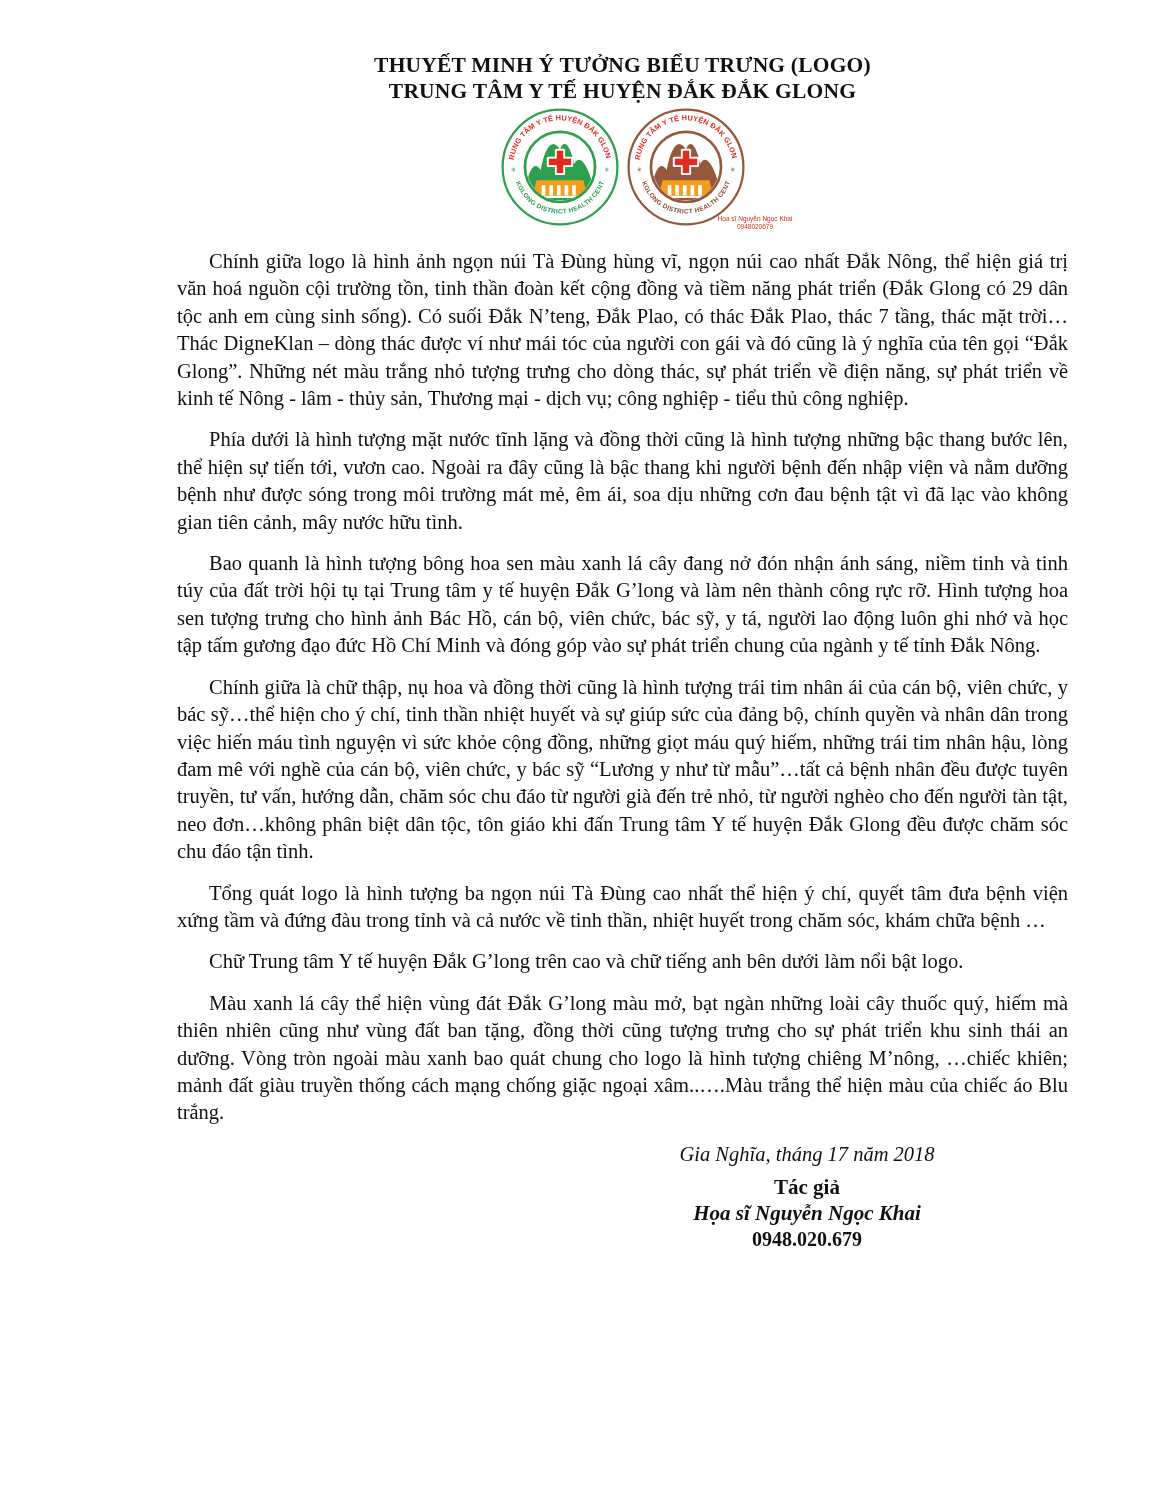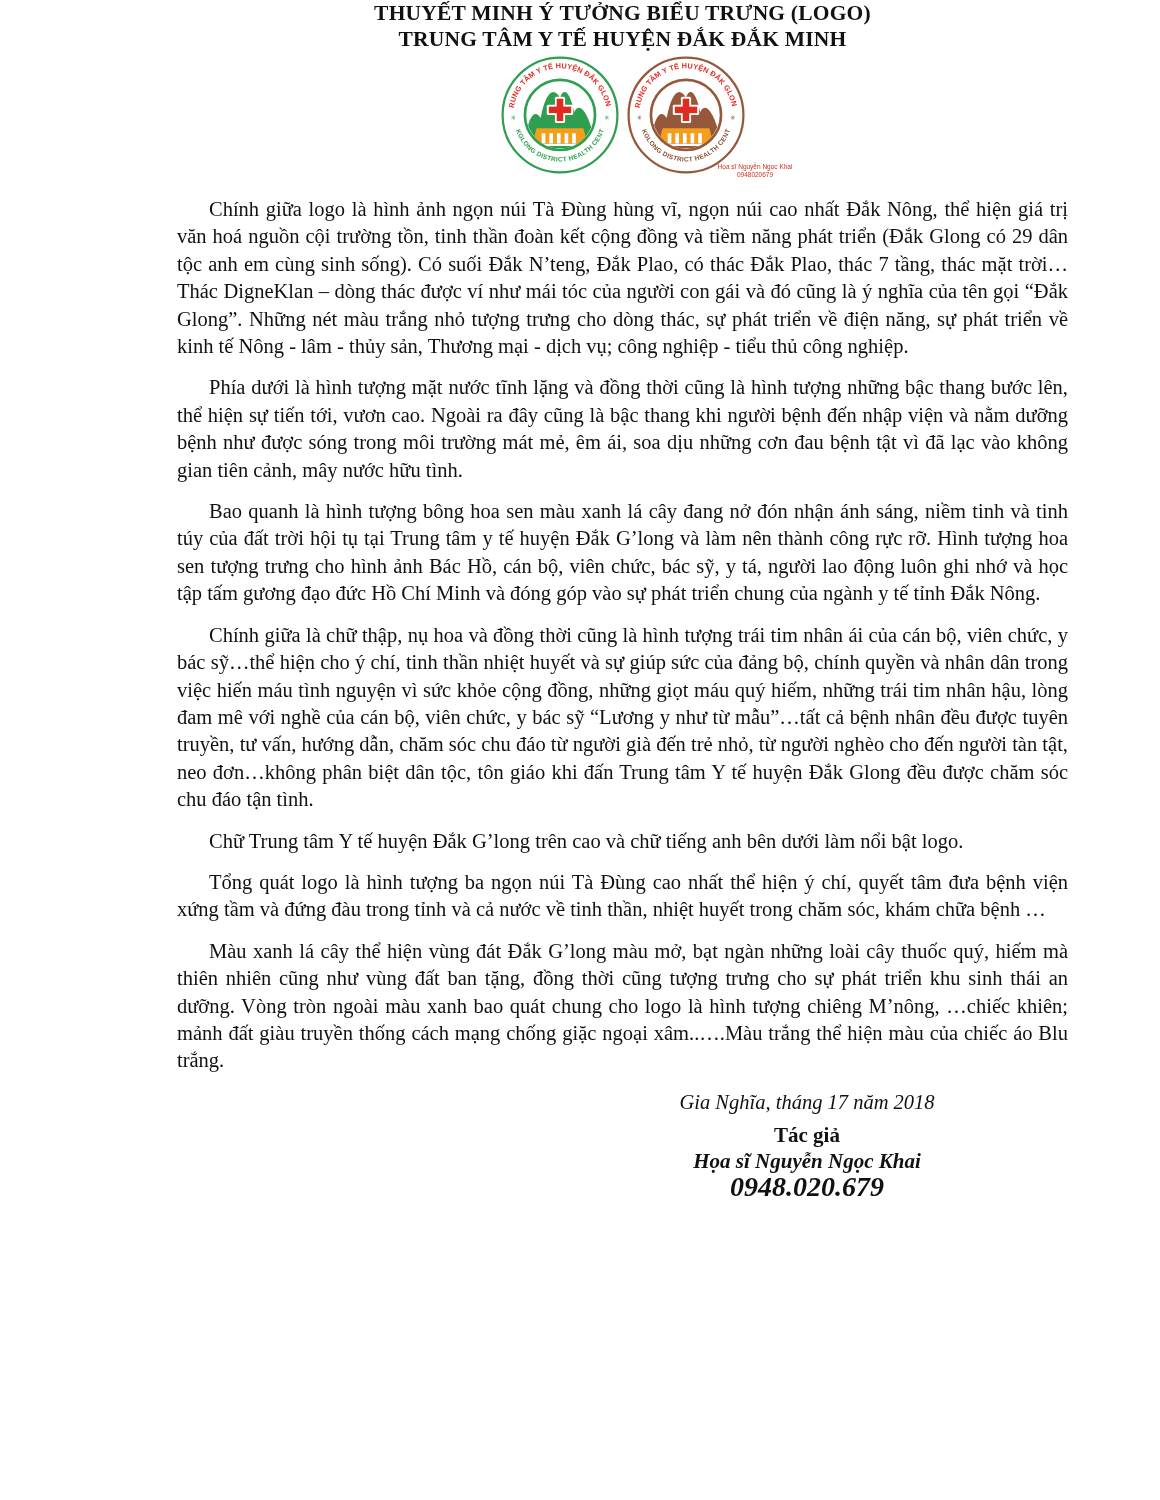--- a/index.html
+++ b/index.html
@@ -11,20 +11,21 @@
     width: 1160px;
     height: 1500px;
     overflow: hidden;
     font-family: "Liberation Serif", "DejaVu Serif", serif;
     color: #111111;
     position: relative;
   }
   .page {
     width: 919px;
     margin-left: 163px;
+    padding-top: 52px;
   }
   .title {
     text-align: center;
     font-weight: bold;
     font-size: 21.5px;
     line-height: 26px;
     letter-spacing: 0.2px;
   }
   .logo-caption {
     text-align: center;
@@ -81,30 +82,30 @@
   .closing {
     width: 340px;
     margin-left: auto;
     margin-right: 105px;
     margin-top: 10px;
     text-align: center;
   }
   .closing .place-date { font-style: italic; font-size: 20.5px; line-height: 26px; }
   .closing .author-label { font-weight: bold; font-size: 21px; line-height: 26px; margin-top: 7px; }
   .closing .author-name { font-weight: bold; font-style: italic; font-size: 21px; line-height: 26px; }
-  .closing .author-phone { font-weight: bold; font-style: italic; font-size: 28px; line-height: 26px; }
+  .closing .author-phone { font-weight: bold; font-size: 20px; line-height: 26px; }
 </style>
 </head>
 <body>
 
 <div class="page">
 
   <div class="title">
     <div>THUYẾT MINH Ý TƯỞNG BIỂU TRƯNG (LOGO)</div>
-    <div>TRUNG TÂM Y TẾ HUYỆN ĐẮK ĐẮK MINH</div>
+    <div>TRUNG TÂM Y TẾ HUYỆN ĐẮK ĐẮK GLONG</div>
   </div>
 
 
   <div class="logos-row">
 
     <svg class="logo-svg logo-green" viewBox="0 0 120 124">
       <defs>
         <path id="lg1-top" d="M 14.7,52 A 46,46 0 0 1 105.3,52" fill="none"></path>
         <path id="lg1-bot" d="M 16.8,75.7 A 46,46 0 0 0 103.2,75.7" fill="none"></path>
         <clipPath id="lg1-clip">
@@ -195,22 +196,22 @@
       <div>Họa sĩ Nguyễn Ngọc Khai</div>
       <div>0948020679</div>
     </div>
   </div>
 
   <div class="body-text">
     <p>Chính giữa logo là hình ảnh ngọn núi Tà Đùng hùng vĩ, ngọn núi cao nhất Đắk Nông, thể hiện giá trị văn hoá nguồn cội trường tồn, tinh thần đoàn kết cộng đồng và tiềm năng phát triển (Đắk Glong có 29 dân tộc anh em cùng sinh sống). Có suối Đắk N’teng, Đắk Plao, có thác Đắk Plao, thác 7 tầng, thác mặt trời… Thác DigneKlan – dòng thác được ví như mái tóc của người con gái và đó cũng là ý nghĩa của tên gọi “Đắk Glong”. Những nét màu trắng nhỏ tượng trưng cho dòng thác, sự phát triển về điện năng, sự phát triển về kinh tế Nông - lâm - thủy sản, Thương mại - dịch vụ; công nghiệp - tiểu thủ công nghiệp.</p>
     <p>Phía dưới là hình tượng mặt nước tĩnh lặng và đồng thời cũng là hình tượng những bậc thang bước lên, thể hiện sự tiến tới, vươn cao. Ngoài ra đây cũng là bậc thang khi người bệnh đến nhập viện và nằm dưỡng bệnh như được sóng trong môi trường mát mẻ, êm ái, soa dịu những cơn đau bệnh tật vì đã lạc vào không gian tiên cảnh, mây nước hữu tình.</p>
     <p>Bao quanh là hình tượng bông hoa sen màu xanh lá cây đang nở đón nhận ánh sáng, niềm tinh và tinh túy của đất trời hội tụ tại Trung tâm y tế huyện Đắk G’long và làm nên thành công rực rỡ. Hình tượng hoa sen tượng trưng cho hình ảnh Bác Hồ, cán bộ, viên chức, bác sỹ, y tá, người lao động luôn ghi nhớ và học tập tấm gương đạo đức Hồ Chí Minh và đóng góp vào sự phát triển chung của ngành y tế tỉnh Đắk Nông.</p>
     <p>Chính giữa là chữ thập, nụ hoa và đồng thời cũng là hình tượng trái tim nhân ái của cán bộ, viên chức, y bác sỹ…thể hiện cho ý chí, tinh thần nhiệt huyết và sự giúp sức của đảng bộ, chính quyền và nhân dân trong việc hiến máu tình nguyện vì sức khỏe cộng đồng, những giọt máu quý hiếm, những trái tim nhân hậu, lòng đam mê với nghề của cán bộ, viên chức, y bác sỹ “Lương y như từ mẫu”…tất cả bệnh nhân đều được tuyên truyền, tư vấn, hướng dẫn, chăm sóc chu đáo từ người già đến trẻ nhỏ, từ người nghèo cho đến người tàn tật, neo đơn…không phân biệt dân tộc, tôn giáo khi đấn Trung tâm Y tế huyện Đắk Glong đều được chăm sóc chu đáo tận tình.</p>
+    <p>Tổng quát logo là hình tượng ba ngọn núi Tà Đùng cao nhất thể hiện ý chí, quyết tâm đưa bệnh viện xứng tầm và đứng đàu trong tỉnh và cả nước về tinh thần, nhiệt huyết trong chăm sóc, khám chữa bệnh …</p>
     <p>Chữ Trung tâm Y tế huyện Đắk G’long trên cao và chữ tiếng anh bên dưới làm nổi bật logo.</p>
-    <p>Tổng quát logo là hình tượng ba ngọn núi Tà Đùng cao nhất thể hiện ý chí, quyết tâm đưa bệnh viện xứng tầm và đứng đàu trong tỉnh và cả nước về tinh thần, nhiệt huyết trong chăm sóc, khám chữa bệnh …</p>
     <p>Màu xanh lá cây thể hiện vùng đát Đắk G’long màu mở, bạt ngàn những loài cây thuốc quý, hiếm mà thiên nhiên cũng như vùng đất ban tặng, đồng thời cũng tượng trưng cho sự phát triển khu sinh thái an dưỡng. Vòng tròn ngoài màu xanh bao quát chung cho logo là hình tượng chiêng M’nông, …chiếc khiên; mảnh đất giàu truyền thống cách mạng chống giặc ngoại xâm..….Màu trắng thể hiện màu của chiếc áo Blu trắng.</p>
   </div>
 
   <div class="closing">
     <div class="place-date">Gia Nghĩa, tháng 17 năm 2018</div>
     <div class="author-label">Tác giả</div>
     <div class="author-name">Họa sĩ Nguyễn Ngọc Khai</div>
     <div class="author-phone">0948.020.679</div>
   </div>
 

